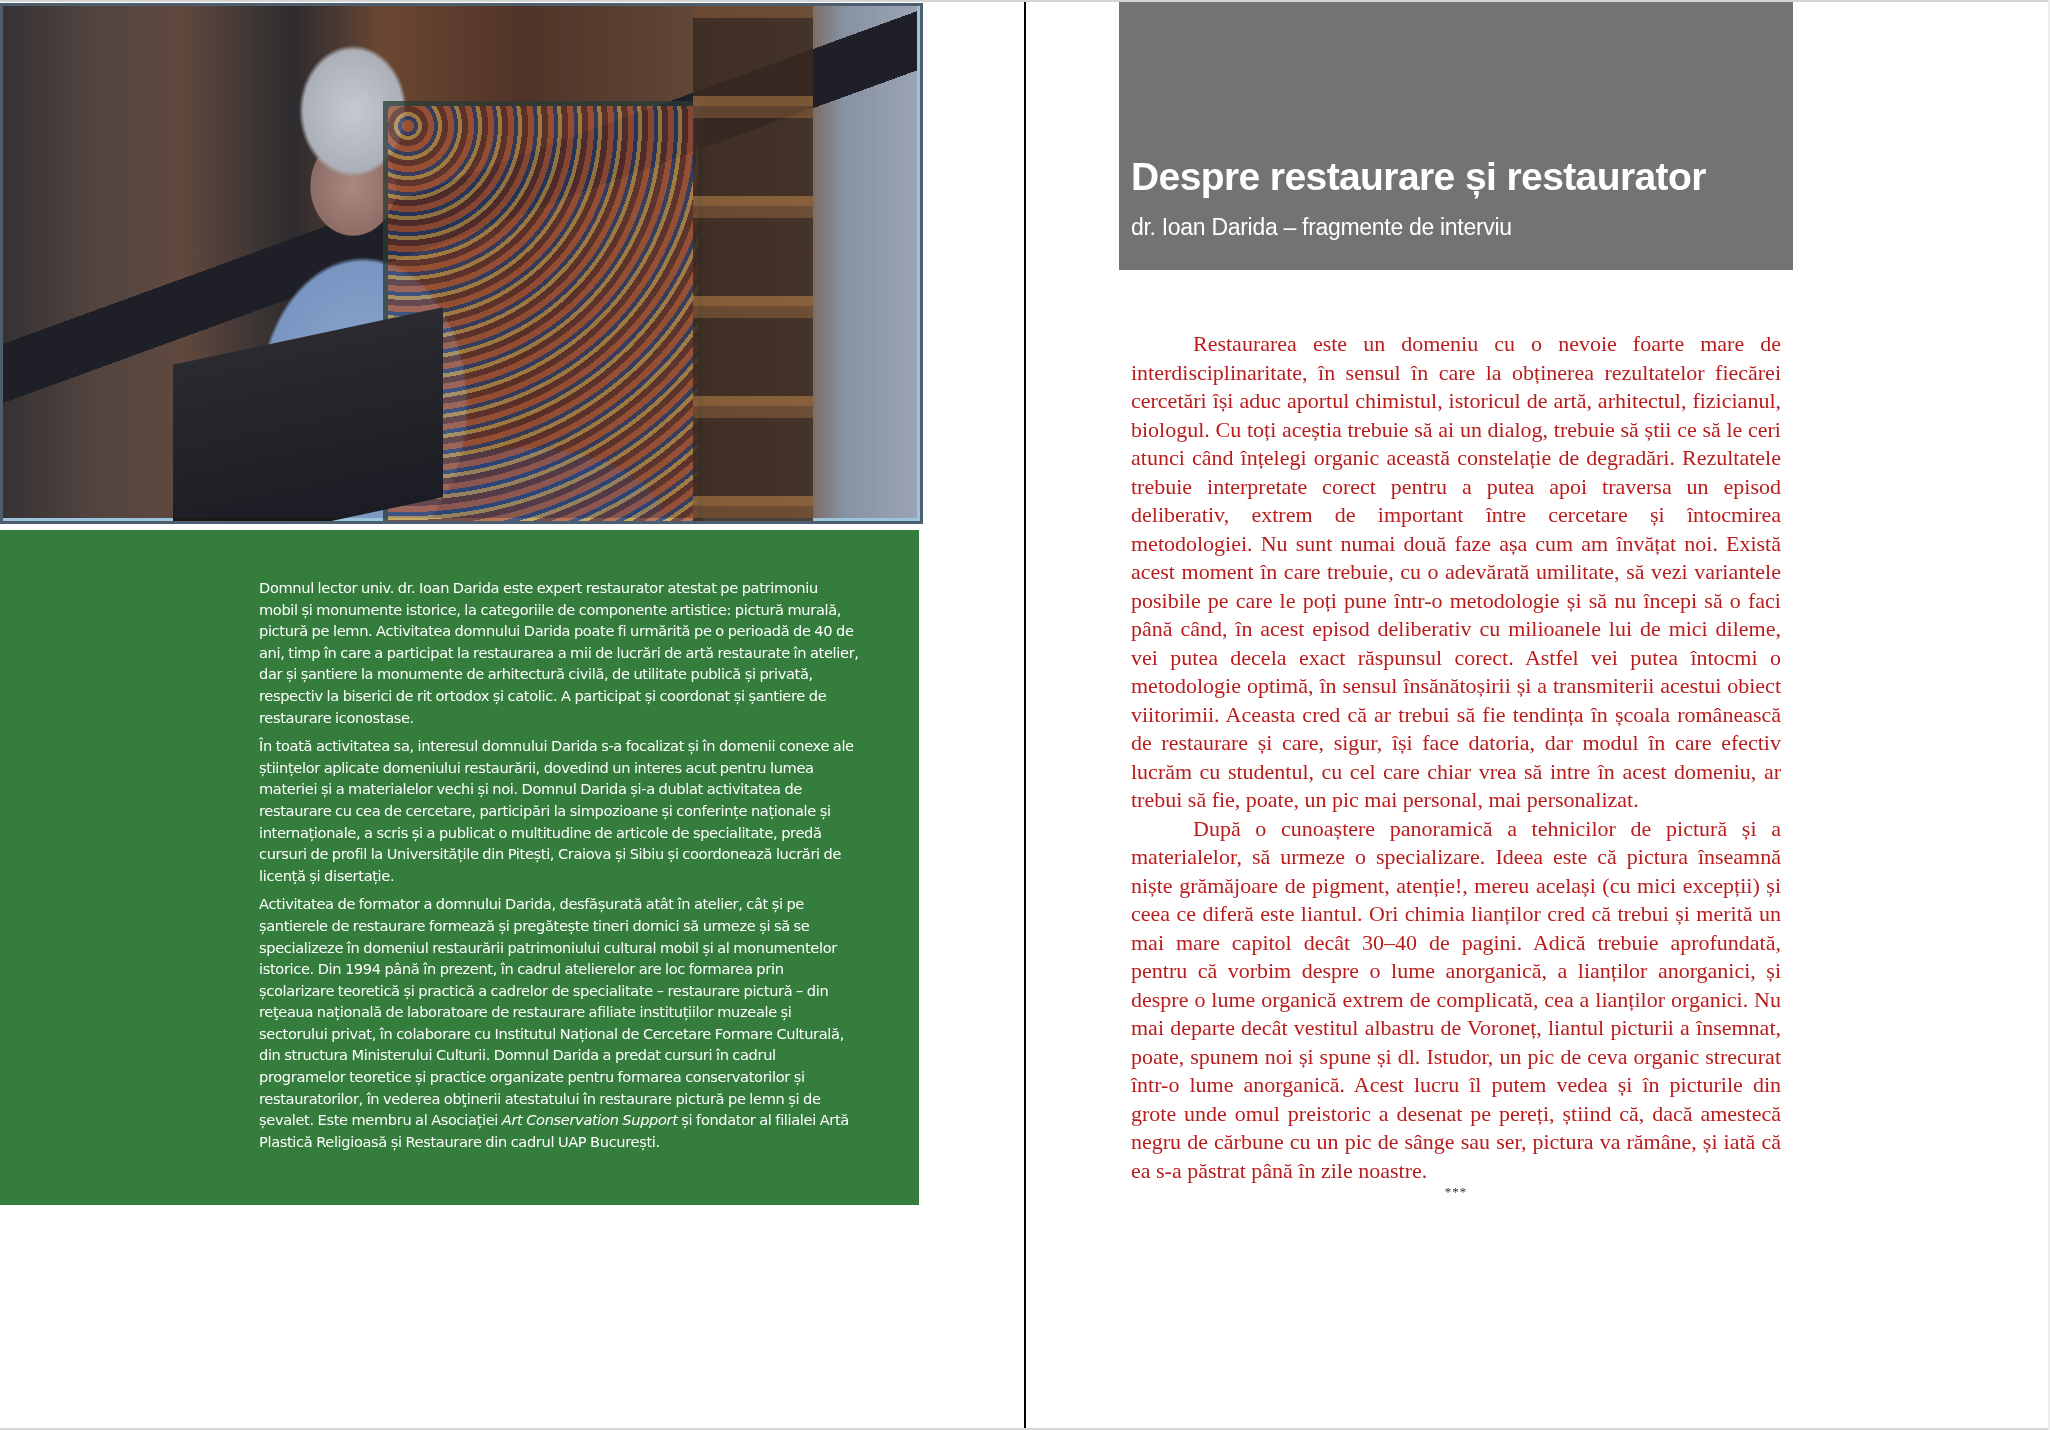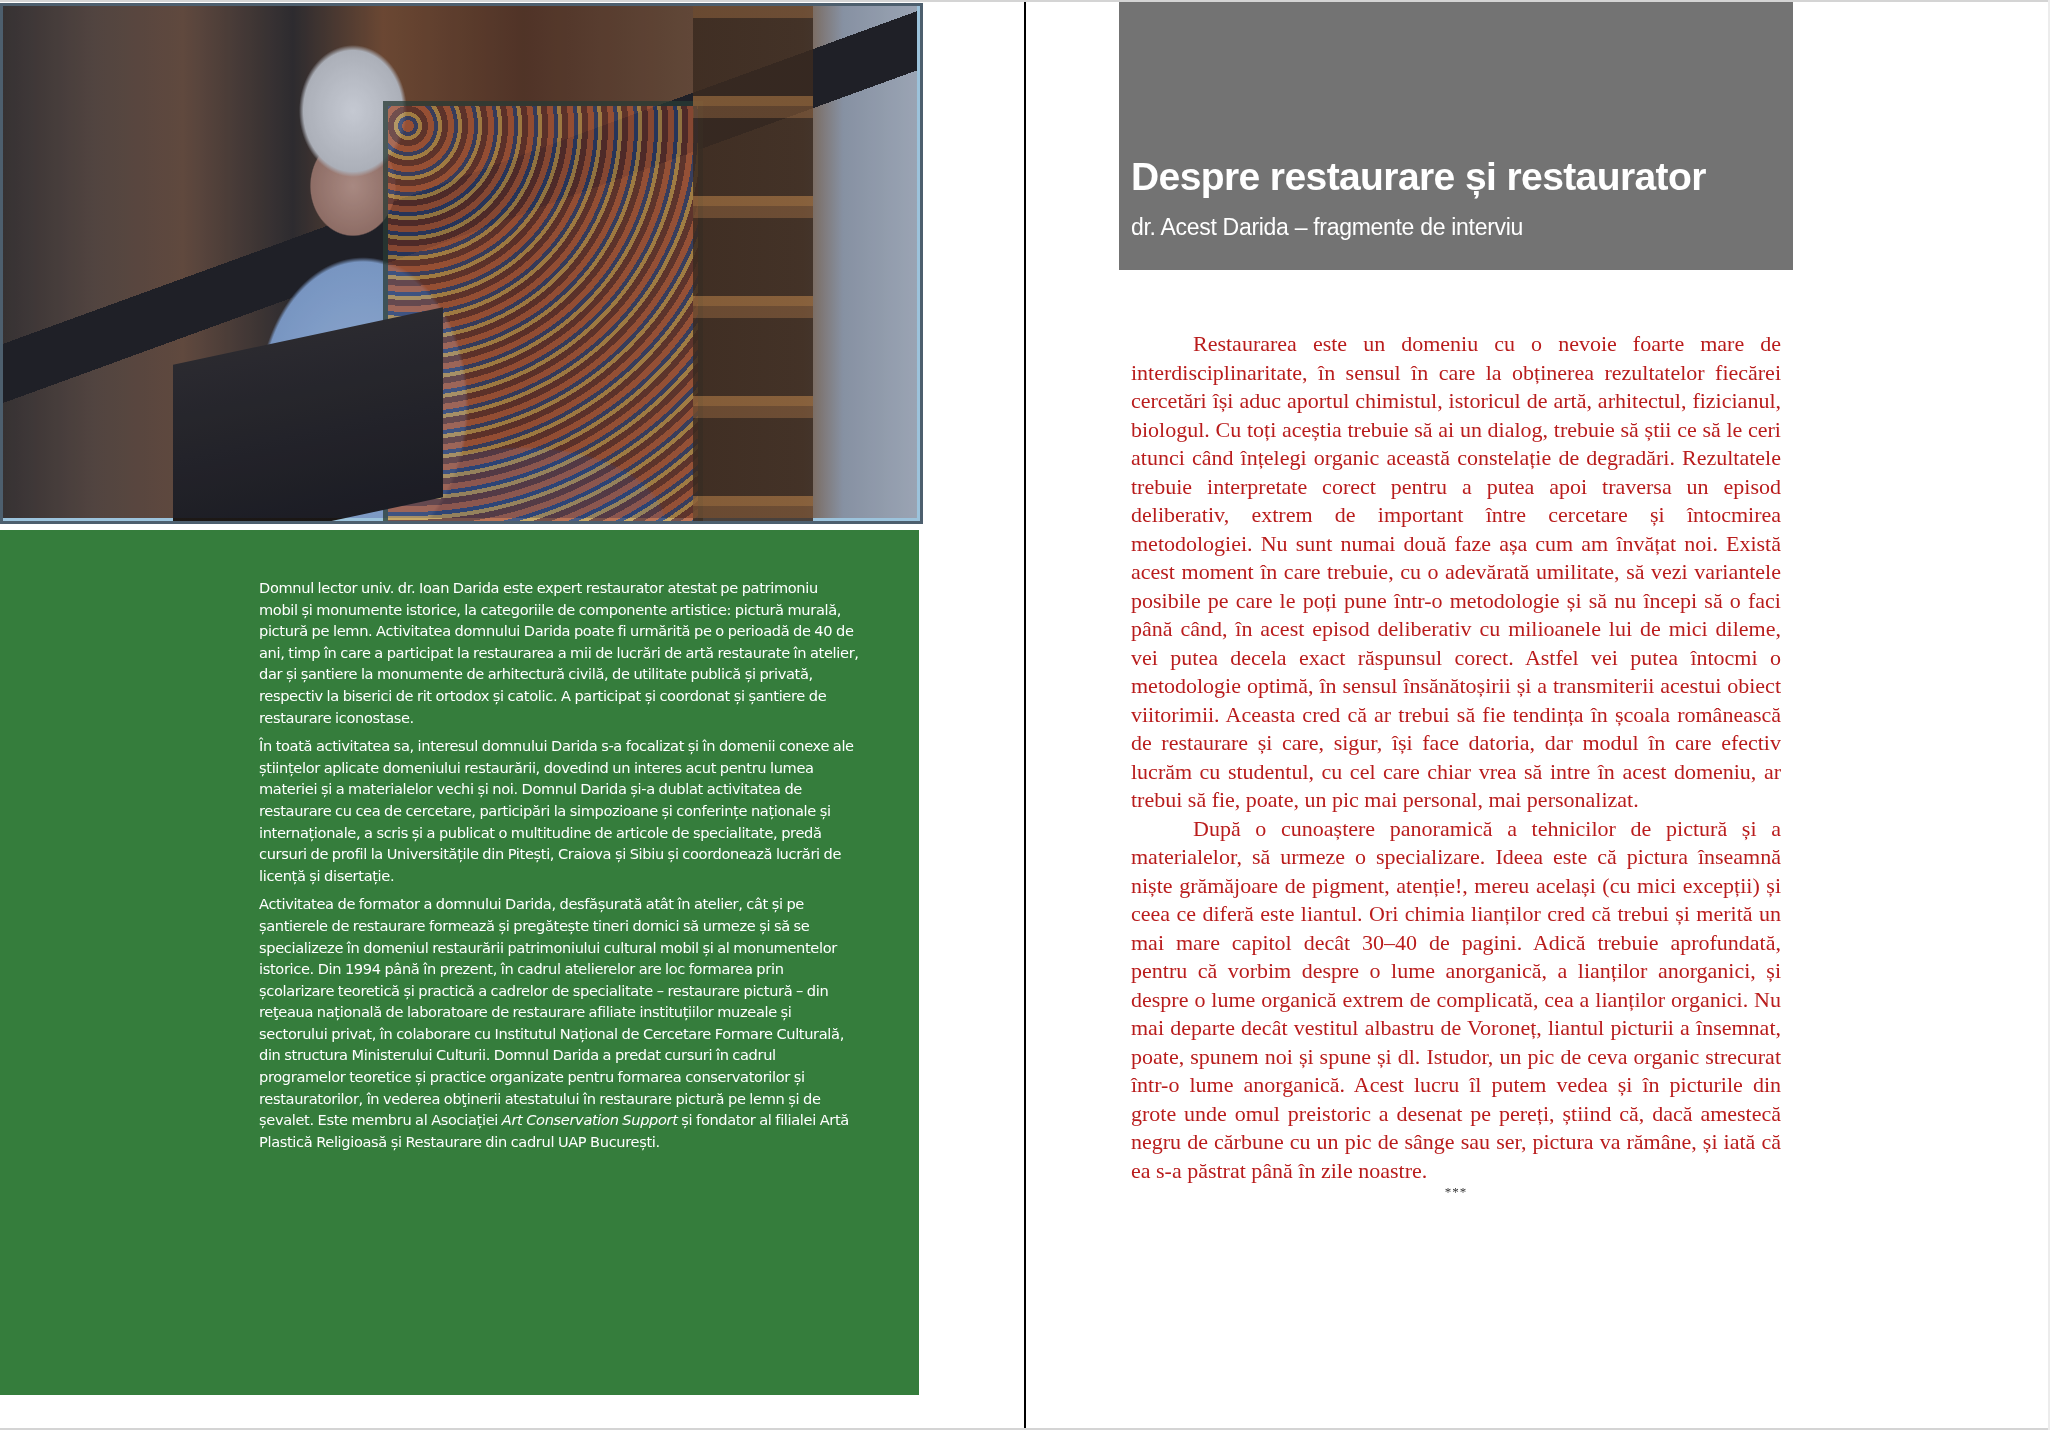--- a/index.html
+++ b/index.html
@@ -38,21 +38,21 @@
     background: repeating-linear-gradient(180deg, #6b4a30 0 12px, #3a2a20 12px 90px, #8a6038 90px 100px);
     opacity: 0.85;
   }
   .photo-person {
     position: absolute; left: 170px; top: 330px; width: 270px; height: 190px;
     background: linear-gradient(180deg, #2c2622, #1a1614); transform: skewY(-12deg);
   }
   .photo-dim { position: absolute; inset: 0; background: rgba(40,60,110,0.18); }
 
   .bio-box {
-    position: absolute; left: 0; top: 530px; width: 919px; height: 865px;
+    position: absolute; left: 0; top: 530px; width: 919px; height: 675px;
     background: #357d3c; color: #ffffff;
   }
   .bio-text {
     position: absolute; left: 259px; top: 47px; width: 600px;
     font-family: "DejaVu Sans", sans-serif; font-size: 14.6px; line-height: 21.6px;
     letter-spacing: -0.35px; word-spacing: -0.5px;
   }
   .bio-text p { margin: 0 0 7px 0; }
   .bio-text em { }
 
@@ -102,20 +102,20 @@
     <p>Domnul lector univ. dr. Ioan Darida este expert restaurator atestat pe patrimoniu mobil și monumente istorice, la categoriile de componente artistice: pictură murală, pictură pe lemn. Activitatea domnului Darida poate fi urmărită pe o perioadă de 40 de ani, timp în care a participat la restaurarea a mii de lucrări de artă restaurate în atelier, dar și șantiere la monumente de arhitectură civilă, de utilitate publică și privată, respectiv la biserici de rit ortodox și catolic. A participat și coordonat și șantiere de restaurare iconostase.</p>
     <p>În toată activitatea sa, interesul domnului Darida s-a focalizat și în domenii conexe ale științelor aplicate domeniului restaurării, dovedind un interes acut pentru lumea materiei și a materialelor vechi și noi. Domnul Darida și-a dublat activitatea de restaurare cu cea de cercetare, participări la simpozioane și conferințe naționale și internaționale, a scris și a publicat o multitudine de articole de specialitate, predă cursuri de profil la Universitățile din Pitești, Craiova și Sibiu și coordonează lucrări de licență și disertație.</p>
     <p><span>Activitatea de formator a domnului Darida, desfășurată atât în atelier, cât și pe șantierele de restaurare formează și pregătește tineri dornici să urmeze și să se specializeze în domeniul restaurării patrimoniului cultural mobil și al monumentelor istorice. Din 1994 până în prezent, în cadrul atelierelor are loc formarea prin școlarizare teoretică și practică a cadrelor de specialitate – restaurare pictură – din reţeaua națională de laboratoare de restaurare afiliate instituțiilor muzeale și sectorului privat, în colaborare cu Institutul Național de Cercetare Formare Culturală, din structura Ministerului Culturii. Domnul Darida a predat cursuri în cadrul programelor teoretice și practice organizate pentru formarea conservatorilor și restauratorilor, în vederea obţinerii atestatului în restaurare pictură pe lemn și de șevalet. Este membru al Asociației </span><em>Art Conservation Support</em><span> și fondator al filialei Artă Plastică Religioasă și Restaurare din cadrul UAP București.</span></p>
   </div>
 </div>
 
 <div class="divider"></div>
 
 <div class="header-box">
   <h1 class="article-title">Despre restaurare și restaurator</h1>
-  <p class="article-subtitle">dr. Acest Darida – fragmente de interviu</p>
+  <p class="article-subtitle">dr. Ioan Darida – fragmente de interviu</p>
 </div>
 
 <div class="body-text">
   <p>Restaurarea este un domeniu cu o nevoie foarte mare de interdisciplinaritate, în sensul în care la obținerea rezultatelor fiecărei cercetări își aduc aportul chimistul, istoricul de artă, arhitectul, fizicianul, biologul. Cu toți aceștia trebuie să ai un dialog, trebuie să știi ce să le ceri atunci când înțelegi organic această constelație de degradări. Rezultatele trebuie interpretate corect pentru a putea apoi traversa un episod deliberativ, extrem de important între cercetare și întocmirea metodologiei. Nu sunt numai două faze așa cum am învățat noi. Există acest moment în care trebuie, cu o adevărată umilitate, să vezi variantele posibile pe care le poți pune într-o metodologie și să nu începi să o faci până când, în acest episod deliberativ cu milioanele lui de mici dileme, vei putea decela exact răspunsul corect. Astfel vei putea întocmi o metodologie optimă, în sensul însănătoșirii și a transmiterii acestui obiect viitorimii. Aceasta cred că ar trebui să fie tendința în școala românească de restaurare și care, sigur, își face datoria, dar modul în care efectiv lucrăm cu studentul, cu cel care chiar vrea să intre în acest domeniu, ar trebui să fie, poate, un pic mai personal, mai personalizat.</p>
   <p>După o cunoaștere panoramică a tehnicilor de pictură și a materialelor, să urmeze o specializare. Ideea este că pictura înseamnă niște grămăjoare de pigment, atenție!, mereu același (cu mici excepții) și ceea ce diferă este liantul. Ori chimia lianților cred că trebui și merită un mai mare capitol decât 30–40 de pagini. Adică trebuie aprofundată, pentru că vorbim despre o lume anorganică, a lianților anorganici, și despre o lume organică extrem de complicată, cea a lianților organici. Nu mai departe decât vestitul albastru de Voroneț, liantul picturii a însemnat, poate, spunem noi și spune și dl. Istudor, un pic de ceva organic strecurat într-o lume anorganică. Acest lucru îl putem vedea și în picturile din grote unde omul preistoric a desenat pe pereți, știind că, dacă amestecă negru de cărbune cu un pic de sânge sau ser, pictura va rămâne, și iată că ea s-a păstrat până în zile noastre.</p>
 </div>
 <div class="separator">***</div>
 
 </body></html>

